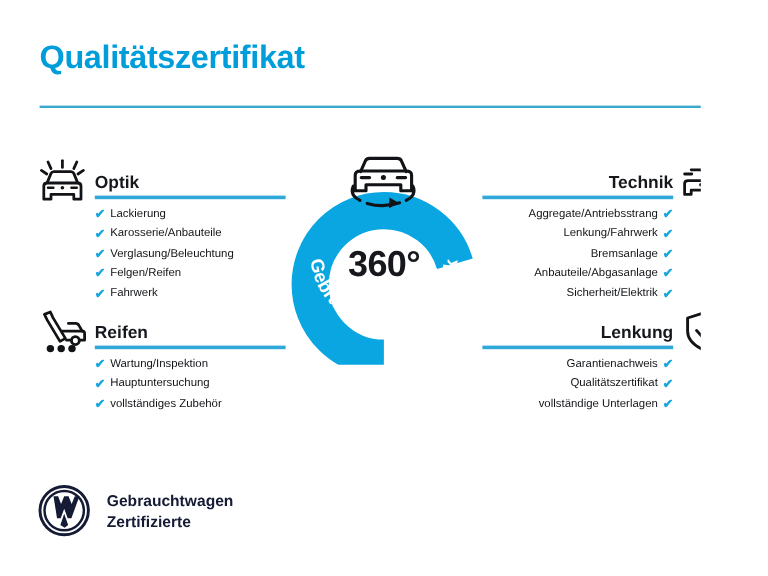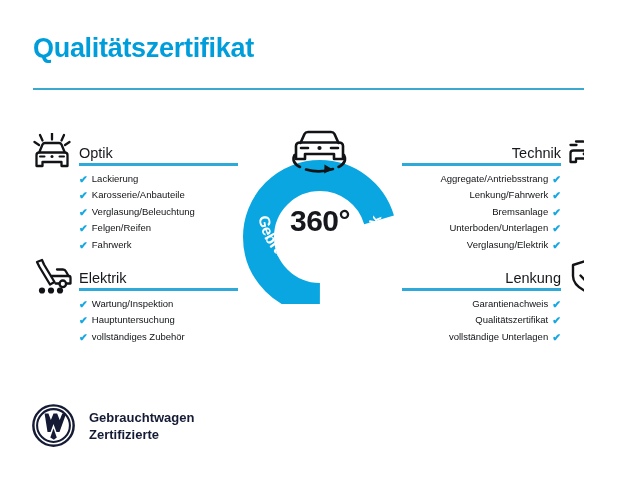--- a/index.html
+++ b/index.html
@@ -44,21 +44,21 @@
     position: absolute;
   }
   .sec-head {
     position: relative;
     height: 30px;
   }
   .sec-title {
     position: absolute;
     bottom: 2px;
     font-size: 14.5px;
-    font-weight: normal;
+    font-weight: bold;
     color: #16181d;
     white-space: nowrap;
   }
   .sec-rule {
     position: absolute;
     top: 30px;
     height: 2.5px;
     background: #2fa8da;
   }
   .items {
@@ -222,25 +222,25 @@
       </div>
       <div class="item">
         <span>Lenkung/Fahrwerk</span>
         <span class="chk">✔</span>
       </div>
       <div class="item">
         <span>Bremsanlage</span>
         <span class="chk">✔</span>
       </div>
       <div class="item">
-        <span>Unterboden/Unterlagen</span>
-        <span class="chk">✔</span>
-      </div>
-      <div class="item">
-        <span>Verglasung/Elektrik</span>
+        <span>Anbauteile/Abgasanlage</span>
+        <span class="chk">✔</span>
+      </div>
+      <div class="item">
+        <span>Sicherheit/Elektrik</span>
         <span class="chk">✔</span>
       </div>
     </div>
   </div>
 
   <div class="section left" id="sec-wartung" style="left:33px; top:258px; width:205px;">
     <div class="sec-icon">
       <svg width="40" height="38" viewBox="0 0 40 38">
         <g stroke="#111316" stroke-width="2.3" fill="none" stroke-linejoin="round" stroke-linecap="round">
           <path d="M4 4 L9 2 L11 6.5 L21.5 24 L17 26.5 L6.5 9 Z"></path>
@@ -248,21 +248,21 @@
           <path d="M18.5 18 L36 18 Q37.5 18 37.5 20 L37.5 25.5 L33 25.5"></path>
           <path d="M26.5 25.5 L22.5 25.5"></path>
           <circle cx="29.8" cy="25.8" r="3.3"></circle>
         </g>
         <circle cx="9" cy="32.5" r="3.1" fill="#111316"></circle>
         <circle cx="18" cy="32.5" r="3.1" fill="#111316"></circle>
         <circle cx="27" cy="32.5" r="3.1" fill="#111316"></circle>
       </svg>
     </div>
     <div class="sec-head">
-      <div class="sec-title">Elektrik</div>
+      <div class="sec-title">Reifen</div>
     </div>
     <div class="sec-rule" style="width:159px;"></div>
     <div class="items">
       <div class="item">
         <span class="chk">✔</span>
         <span>Wartung/Inspektion</span>
       </div>
       <div class="item">
         <span class="chk">✔</span>
         <span>Hauptuntersuchung</span>

